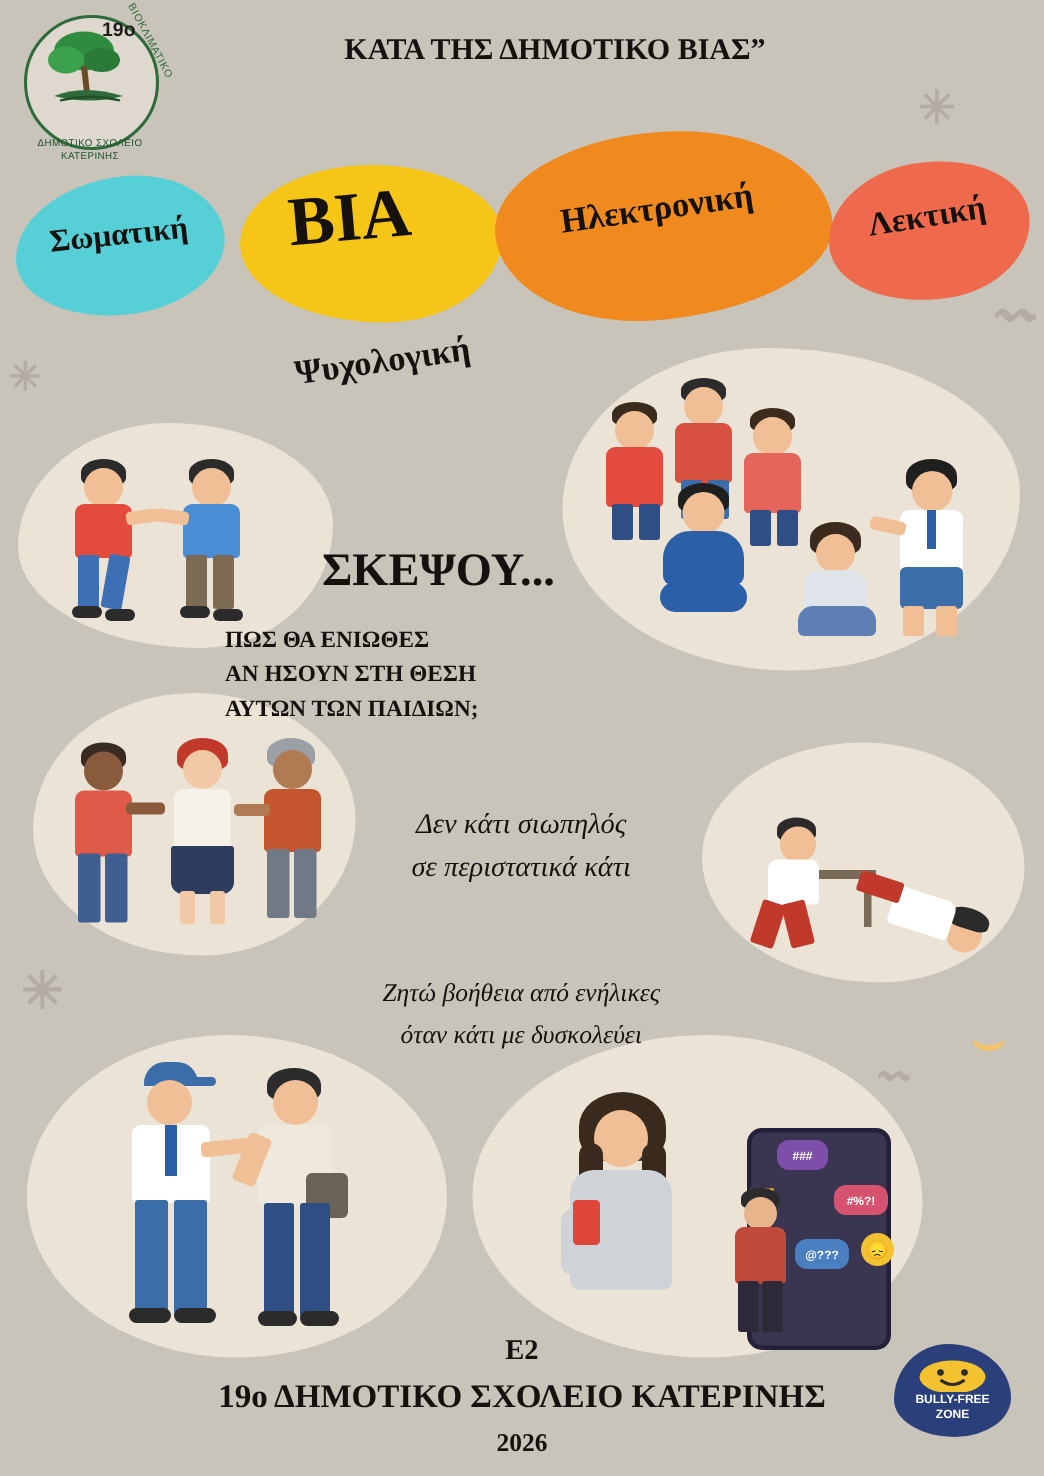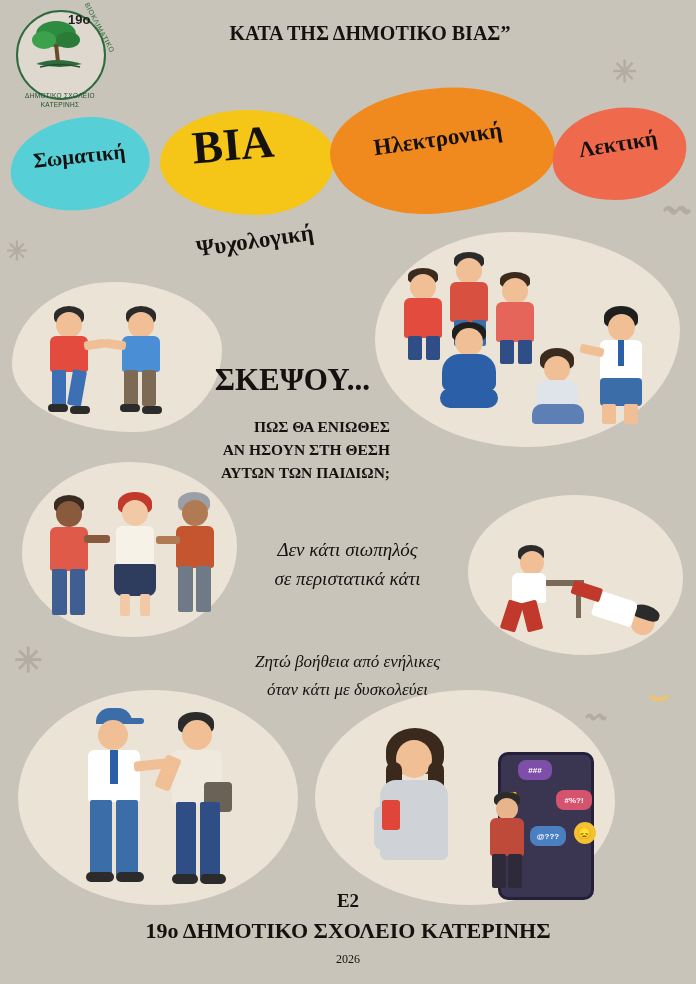--- a/index.html
+++ b/index.html
@@ -228,21 +228,21 @@
     font-size: 31px;
     font-weight: bold;
     color: #14110f;
     font-family: "Liberation Serif", serif;
   }
   .lines {
     position: absolute;
     left: 150px;
     top: 415px;
     width: 240px;
-    text-align: right;
+    text-align: left;
     font-size: 15.5px;
     font-weight: bold;
     line-height: 23px;
     color: #14110f;
   }
   .stmt1 {
     position: absolute;
     left: 210px;
     top: 535px;
     width: 275px;
@@ -281,22 +281,22 @@
     text-align: center;
     font-size: 22px;
     font-weight: bold;
     color: #14110f;
   }
   .footer-year {
     position: absolute;
     left: 0; top: 952px;
     width: 696px;
     text-align: center;
-    font-size: 12px;
-    font-weight: normal;
+    font-size: 17px;
+    font-weight: bold;
     color: #14110f;
   }
 
   
   .badge {
     position: absolute;
     left: 596px;
     top: 896px;
     width: 78px;
     height: 62px;
@@ -582,14 +582,24 @@
   </div>
   <div class="stmt2">
     <div>Ζητώ βοήθεια από ενήλικες</div>
     <div>όταν κάτι με δυσκολεύει</div>
   </div>
 
   <div class="footer-class">Ε2</div>
   <div class="footer-school">19ο ΔΗΜΟΤΙΚΟ ΣΧΟΛΕΙΟ ΚΑΤΕΡΙΝΗΣ</div>
   <div class="footer-year">2026</div>
 
+  <div class="badge">
+    <svg class="smile" viewBox="0 0 50 24">
+      <ellipse cx="25" cy="14" rx="22" ry="11" fill="#f2c230"></ellipse>
+      <circle cx="17" cy="11" r="2.2" fill="#2b2b2b"></circle>
+      <circle cx="33" cy="11" r="2.2" fill="#2b2b2b"></circle>
+      <path d="M17 16 q8 6 16 0" stroke="#2b2b2b" stroke-width="2" fill="none"></path>
+    </svg>
+    <div>BULLY-FREE</div>
+    <div>ZONE</div>
+  </div>
 
 </div>
 
 </body></html>

